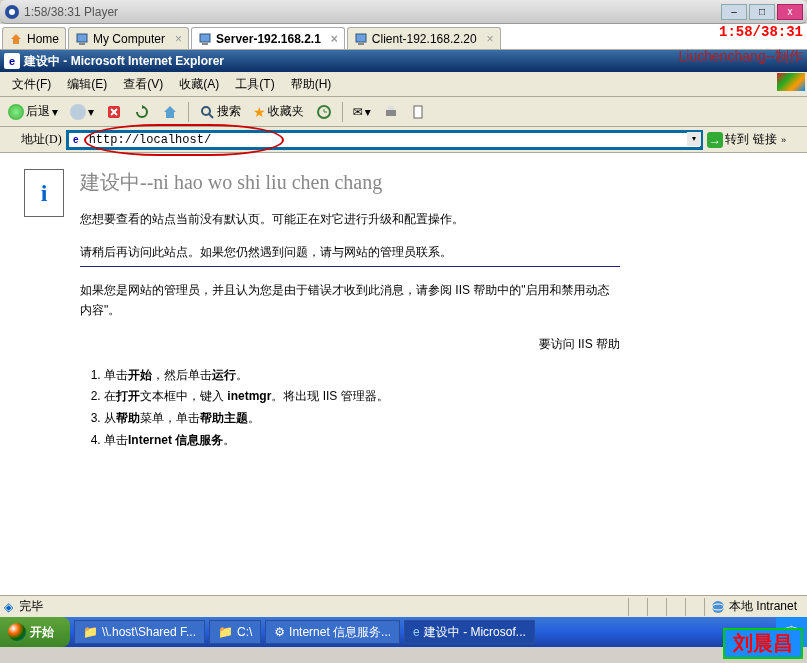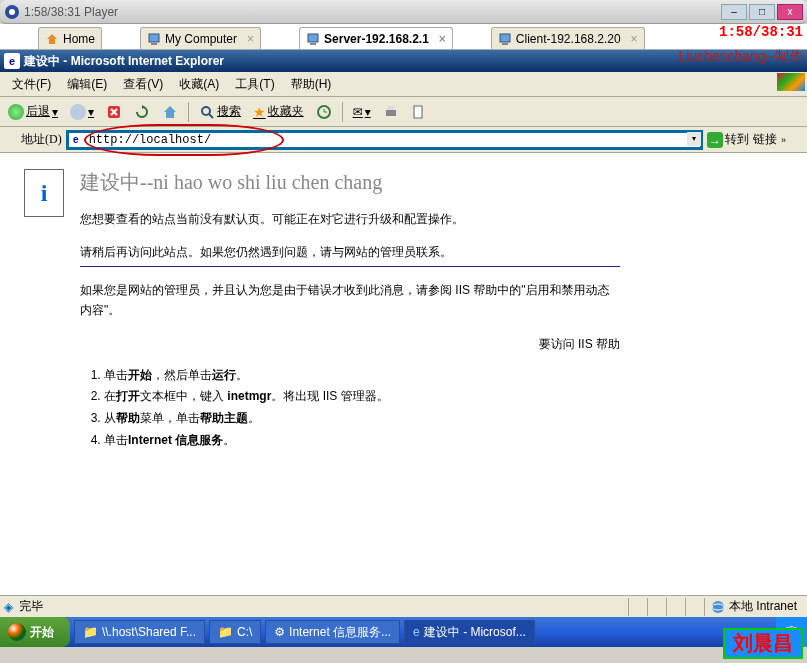--- a/index.html
+++ b/index.html
@@ -6,31 +6,31 @@
 body { width:807px; height:663px; background:#d4d0c8; overflow:hidden; position:relative; }
 .player-title { height:24px; background:linear-gradient(#e8e8e8,#c8c8c8); display:flex; align-items:center; padding:0 4px; border-bottom:1px solid #999;border-radius:6px; }
 .player-title .ic { width:16px; height:16px; margin-right:4px; }
 .player-title .txt { flex:1; color:#555; }
 .player-title .wbtns { display:flex; gap:2px; }
 .player-title .wbtn { width:26px; height:16px; background:#ccd8e6; border:1px solid #8aa; display:flex; align-items:center; justify-content:center; font-family:Arial; font-size:10px; }
 .player-title .wbtn:last-child { background:#d48; color:#fff; border-color:#a26; }
 .overlay-time { position:absolute; right:4px; top:24px; color:#f00; font-weight:bold; font-size:14px; font-family:"Courier New",monospace; z-index:50; }
 .overlay-author { position:absolute; right:4px; top:48px; color:#b91c1c; font-size:14px; font-family:"SimHei",sans-serif; z-index:50; }
 .tab-bar { height:26px; background:#fff; display:flex; align-items:flex-end; gap:2px; padding:2px 2px 0 2px; border-bottom:1px solid #aaa; }
-.tab { height:22px; border:1px solid #aaa; border-bottom:none; border-radius:3px 3px 0 0; display:flex; align-items:center; padding:0 6px; background:#ece9d8; gap:4px;margin-left:36px; }
+.tab { height:22px; border:1px solid #aaa; border-bottom:none; border-radius:3px 3px 0 0; display:flex; align-items:center; padding:0 6px; background:#ece9d8; gap:4px; }
 .tab.active { background:#fff; font-weight:bold; }
 .tab .close { color:#999; margin-left:6px; font-family:Arial; }
 .tab .tic { width:14px; height:14px; display:inline-block; }
 .ie-title { height:22px; background:linear-gradient(#3a6ea5,#0a2f66); color:#fff; display:flex; align-items:center; padding:0 4px; gap:4px; font-weight:bold; font-family:"宋体","SimSun"; }
 .ie-title .ie-ic { width:16px; height:16px; background:#fff; border-radius:2px; display:inline-flex; align-items:center; justify-content:center; color:#00a; font-weight:bold; font-size:11px; }
 .menu-bar { height:22px; background:#ece9d8; display:flex; align-items:center; padding:12px 4px; border-bottom:1px solid #aca899; position:relative; }
 .menu-bar .mitem { padding:2px 8px; }
 .menu-bar .logo { position:absolute; right:2px; top:1px; width:28px; height:18px; background:linear-gradient(135deg,#d22,#2a2,#f90,#08f); }
 .tool-bar { height:30px; background:#ece9d8; display:flex; align-items:center; padding:0 4px; gap:4px; border-bottom:1px solid #aca899; }
-.tool-bar .tbtn { padding:2px 4px; display:flex; align-items:center; gap:2px;text-decoration:underline; }
+.tool-bar .tbtn { padding:2px 4px; display:flex; align-items:center; gap:2px; }
 .tool-bar .sep { width:1px; height:20px; background:#aca899; margin:0 2px; }
 .circ { width:16px; height:16px; border-radius:50%; display:inline-block; }
 .addr-bar { height:26px; background:#ece9d8; display:flex; align-items:center; padding:0 21px; gap:4px; border-bottom:1px solid #aca899; }
 .addr-lbl { font-family:"SimSun"; }
 .addr-wrap { flex:1; position:relative; height:20px; }
 .addr-input { width:100%; height:100%; border:3px solid #0369a1; padding:1px 18px 1px 20px; font-family:"Courier New",monospace; font-size:12px; }
 .addr-ie { position:absolute; left:2px; top:2px; width:16px; height:16px; display:inline-flex; align-items:center; justify-content:center; color:#00a; font-weight:bold; font-size:10px; }
 .addr-dd { position:absolute; right:2px; top:2px; width:14px; height:14px; background:#e8e8e8; display:flex; align-items:center; justify-content:center; font-size:8px; }
 .addr-oval { position:absolute; border:2px solid #c00; border-radius:60%/80%; width:200px; height:32px; left:18px; top:-6px; pointer-events:none; }
 .go-btn { display:flex; align-items:center; gap:2px; }

